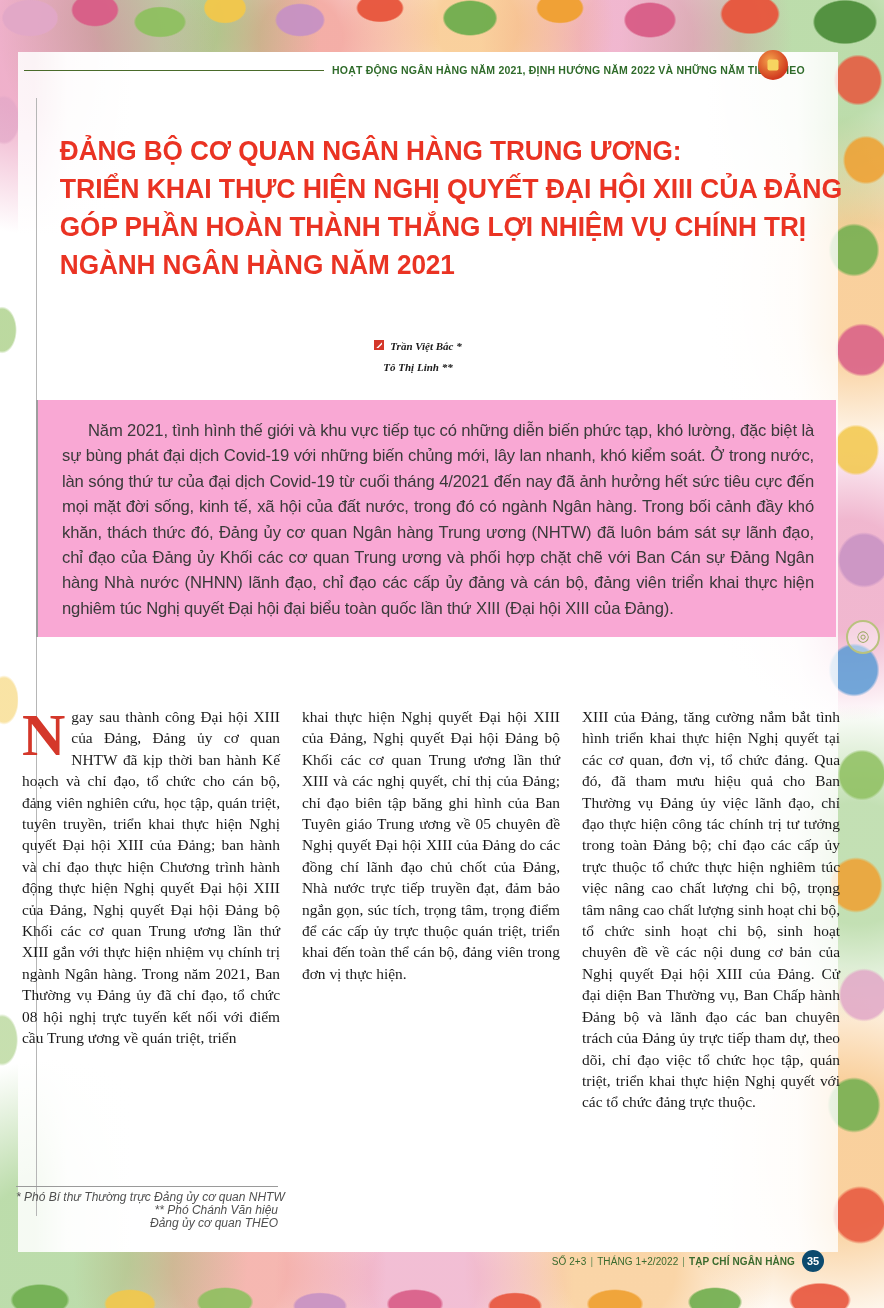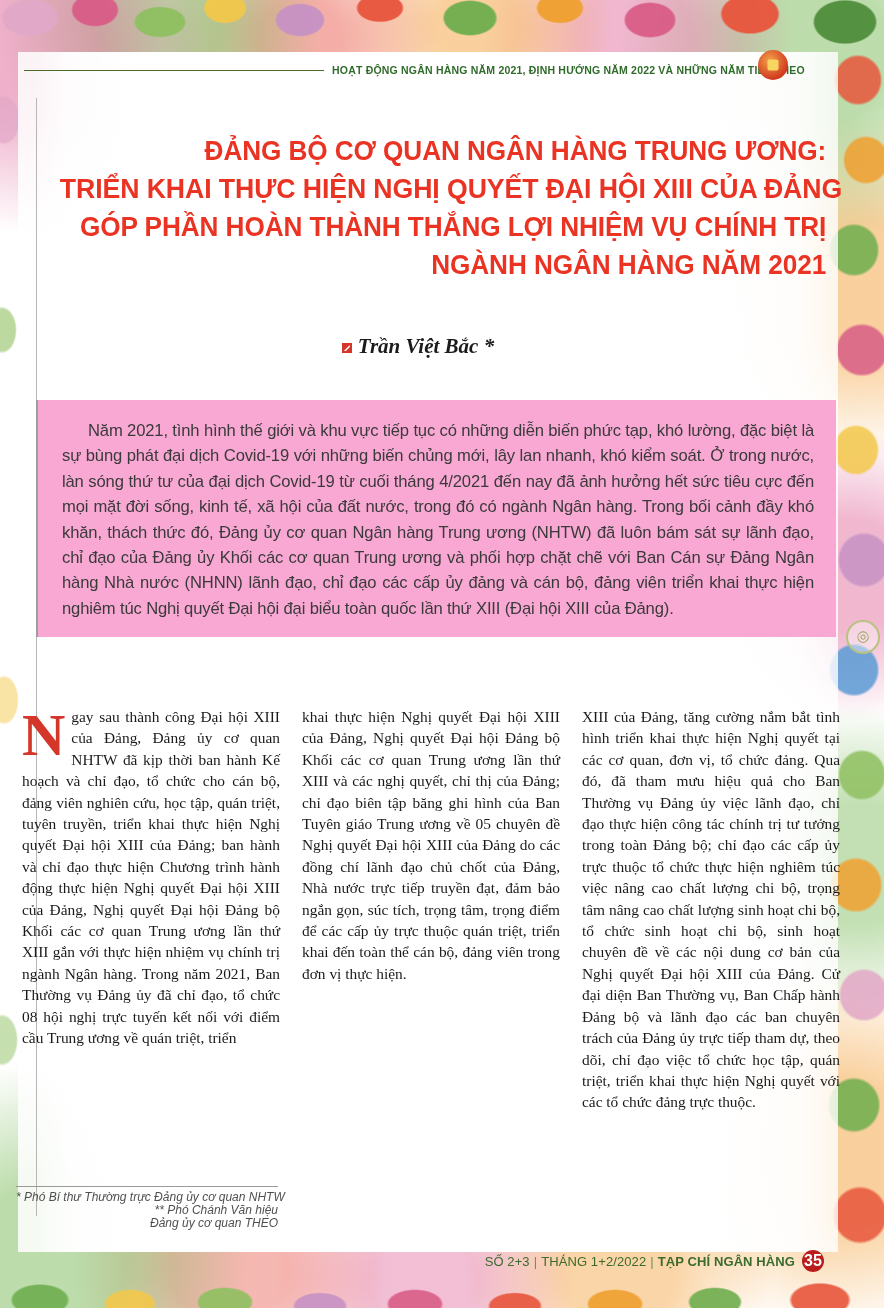--- a/index.html
+++ b/index.html
@@ -176,21 +176,21 @@
     width: 1px; height: 1118px;
     background: #b6b6b6;
     z-index: 3;
   }
 
   
   .title-block {
     position: absolute;
     left: 48px; top: 132px;
     width: 790px;
-    text-align: right;
+    text-align: left;
     z-index: 4;
   }
   .title-line {
     font-family: "Liberation Sans", sans-serif;
     font-weight: 700;
     color: #ea3323;
     font-size: 27.5px;
     line-height: 38px;
     letter-spacing: -0.1px;
     white-space: nowrap;
@@ -206,21 +206,21 @@
     position: absolute;
     left: 48px; top: 336px;
     width: 740px;
     text-align: center;
     z-index: 4;
   }
   .byline-row {
     font-family: "Liberation Serif", serif;
     font-style: italic;
     font-weight: 700;
-    font-size: 21px;
+    font-size: 11px;
     line-height: 21px;
     color: #1b1b1b;
   }
   .pen-icon {
     display: inline-block;
     width: 10px; height: 10px;
     margin-right: 6px;
     background: #d4372a;
     position: relative;
     top: 0px;
@@ -314,35 +314,35 @@
   .footer {
     position: absolute;
     right: 60px; bottom: 36px;
     display: flex;
     align-items: center;
     gap: 7px;
     z-index: 5;
   }
   .footer-text {
     font-family: "Liberation Sans", sans-serif;
-    font-size: 13px;
+    font-size: 10px;
     color: #3a6b2e;
     letter-spacing: 0.1px;
     white-space: nowrap;
   }
   .footer-text .b { font-weight: 700; }
   .footer-text .sep { margin: 0 4px; color: #6d8f5c; }
   .page-number {
     width: 22px; height: 22px;
     border-radius: 50%;
-    background: #b91c1c;
+    background: #0c4a6e;
     color: #ffffff;
     font-family: "Liberation Sans", sans-serif;
     font-weight: 700;
-    font-size: 16px;
+    font-size: 11px;
     display: flex;
     align-items: center;
     justify-content: center;
   }
 </style>
 </head>
 <body>
 
 <div class="page-frame">
   <div class="frame-bg"></div>
@@ -368,20 +368,21 @@
   <div class="title-line l1">ĐẢNG BỘ CƠ QUAN NGÂN HÀNG TRUNG ƯƠNG:</div>
   <div class="title-line l2">TRIỂN KHAI THỰC HIỆN NGHỊ QUYẾT ĐẠI HỘI XIII CỦA ĐẢNG</div>
   <div class="title-line l3">GÓP PHẦN HOÀN THÀNH THẮNG LỢI NHIỆM VỤ CHÍNH TRỊ</div>
   <div class="title-line l4">NGÀNH NGÂN HÀNG NĂM 2021</div>
 </div>
 
 <div class="byline">
   <div class="byline-row">
     <span class="pen-icon"></span><span>Trần Việt Bắc *</span>
   </div>
+  <div class="byline-row">Tô Thị Linh **</div>
 </div>
 
 <div class="lead">
   <p>Năm 2021, tình hình thế giới và khu vực tiếp tục có những diễn biến phức tạp, khó lường, đặc biệt là sự bùng phát đại dịch Covid-19 với những biến chủng mới, lây lan nhanh, khó kiểm soát. Ở trong nước, làn sóng thứ tư của đại dịch Covid-19 từ cuối tháng 4/2021 đến nay đã ảnh hưởng hết sức tiêu cực đến mọi mặt đời sống, kinh tế, xã hội của đất nước, trong đó có ngành Ngân hàng. Trong bối cảnh đầy khó khăn, thách thức đó, Đảng ủy cơ quan Ngân hàng Trung ương (NHTW) đã luôn bám sát sự lãnh đạo, chỉ đạo của Đảng ủy Khối các cơ quan Trung ương và phối hợp chặt chẽ với Ban Cán sự Đảng Ngân hàng Nhà nước (NHNN) lãnh đạo, chỉ đạo các cấp ủy đảng và cán bộ, đảng viên triển khai thực hiện nghiêm túc Nghị quyết Đại hội đại biểu toàn quốc lần thứ XIII (Đại hội XIII của Đảng).</p>
 </div>
 
 <div class="columns">
 
   <div class="col">
     <p class="first"><span class="dropcap">N</span><span>gay sau thành công Đại hội XIII của Đảng, Đảng ủy cơ quan NHTW đã kịp thời ban hành Kế hoạch và chỉ đạo, tổ chức cho cán bộ, đảng viên nghiên cứu, học tập, quán triệt, tuyên truyền, triển khai thực hiện Nghị quyết Đại hội XIII của Đảng; ban hành và chỉ đạo thực hiện Chương trình hành động thực hiện Nghị quyết Đại hội XIII của Đảng, Nghị quyết Đại hội Đảng bộ Khối các cơ quan Trung ương lần thứ XIII gắn với thực hiện nhiệm vụ chính trị ngành Ngân hàng. Trong năm 2021, Ban Thường vụ Đảng ủy đã chỉ đạo, tổ chức 08 hội nghị trực tuyến kết nối với điểm cầu Trung ương về quán triệt, triển</span></p>

